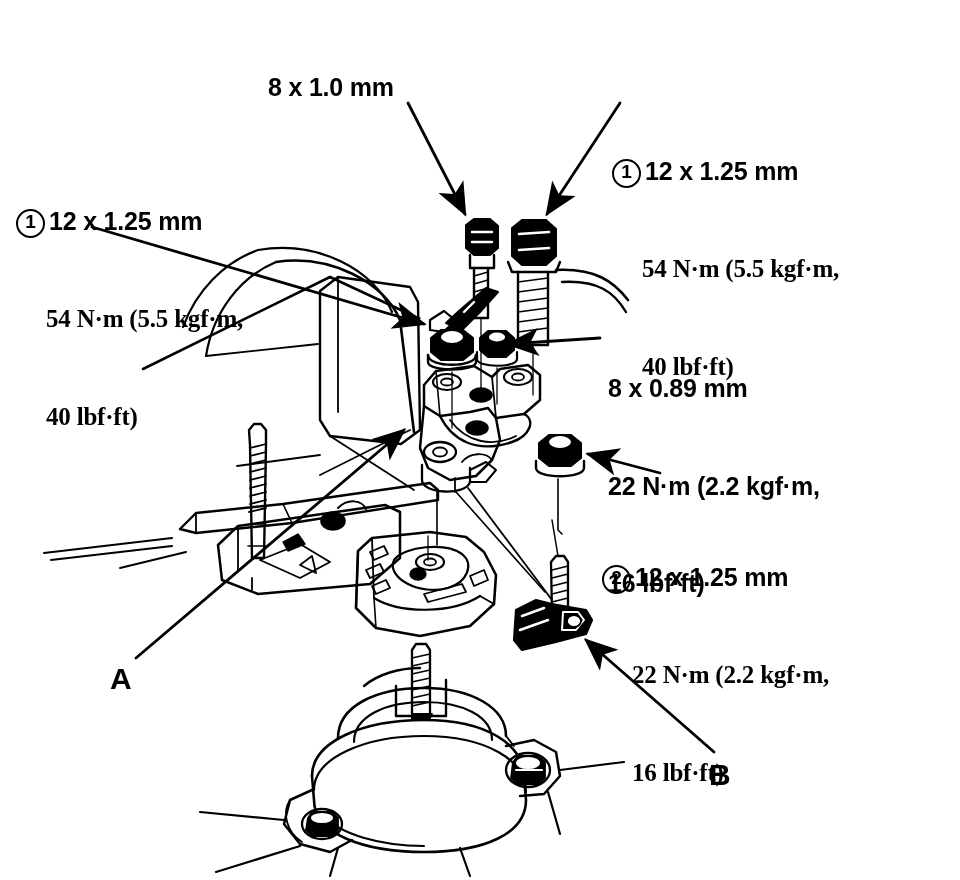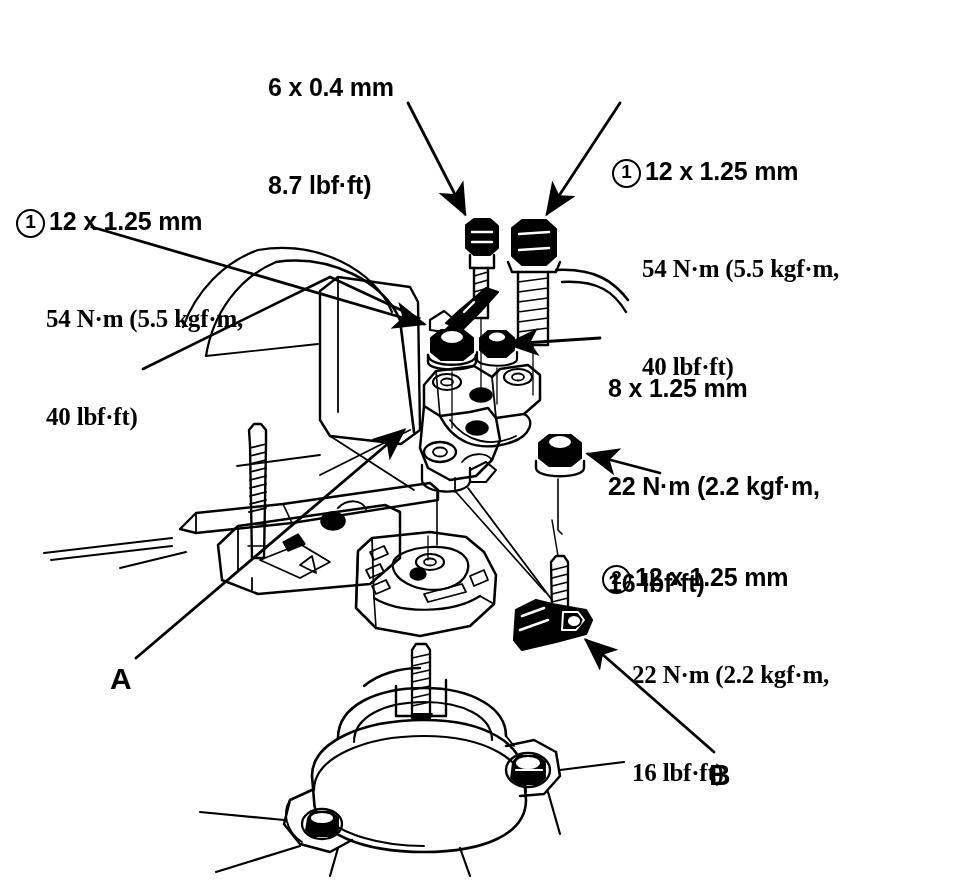--- a/index.html
+++ b/index.html
@@ -245,38 +245,37 @@
         <line x1="660" y1="473" x2="588" y2="454" marker-end="url(#ah)"></line>
 
         <line x1="136" y1="658" x2="404" y2="430" marker-end="url(#ah)"></line>
 
         <line x1="714" y1="752" x2="586" y2="640" marker-end="url(#ah)"></line>
       </g>
     </g>
   </svg>
 
   <div class="callout" style="left:268px;top:6px;">
-    <span class="ln">6 x 0.4 mm</span>
-    <span class="ln">8.7 lbf·ft)</span>
+    <span class="ln">8 x 1.0 mm</span>
   </div>
 
   <div class="callout" style="left:612px;top:90px;">
     <span class="ln"><span class="circnum">1</span><span>12 x 1.25 mm</span></span>
     <span class="ln ind">54 N·m (5.5 kgf·m,</span>
     <span class="ln ind">40 lbf·ft)</span>
   </div>
 
   <div class="callout" style="left:16px;top:140px;">
     <span class="ln"><span class="circnum">1</span><span>12 x 1.25 mm</span></span>
     <span class="ln ind">54 N·m (5.5 kgf·m,</span>
     <span class="ln ind">40 lbf·ft)</span>
   </div>
 
   <div class="callout" style="left:608px;top:307px;">
-    <span class="ln">8 x 1.25 mm</span>
+    <span class="ln">8 x 0.89 mm</span>
     <span class="ln">22 N·m (2.2 kgf·m,</span>
     <span class="ln">16 lbf·ft)</span>
   </div>
 
   <div class="callout" style="left:602px;top:496px;">
     <span class="ln"><span class="circnum">2</span><span>12 x 1.25 mm</span></span>
     <span class="ln ind">22 N·m (2.2 kgf·m,</span>
     <span class="ln ind">16 lbf·ft)</span>
   </div>
 

